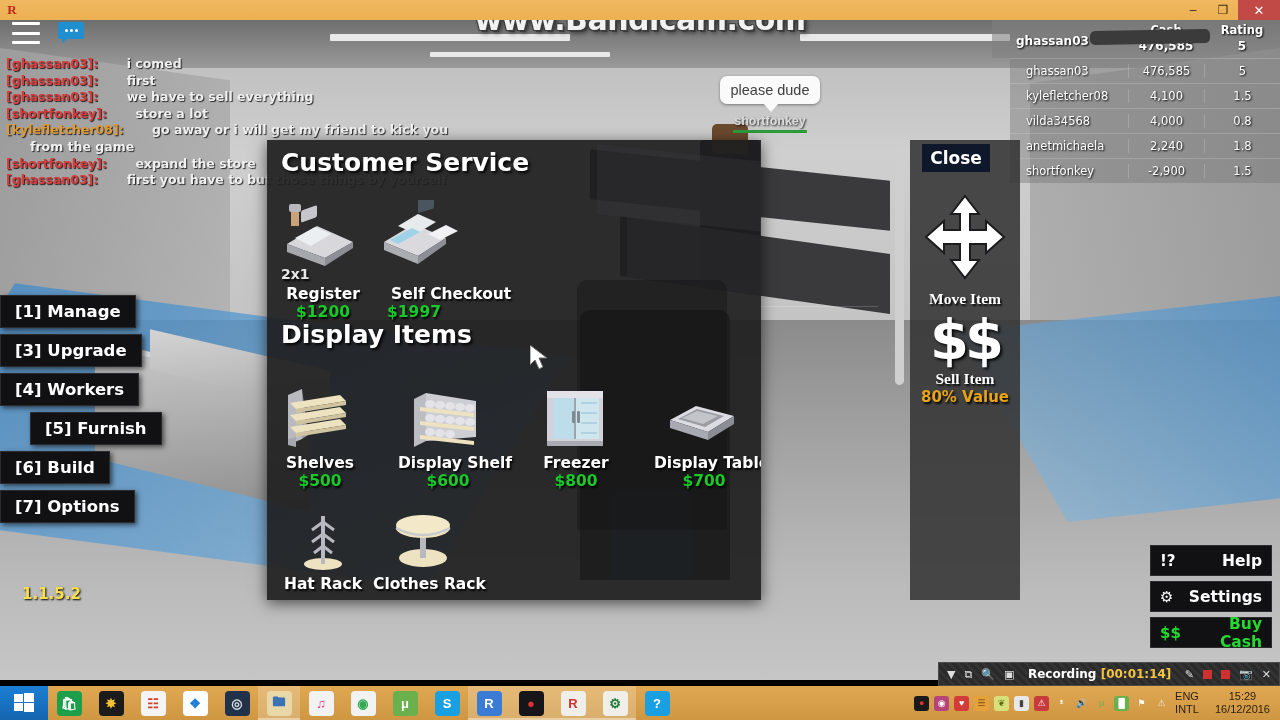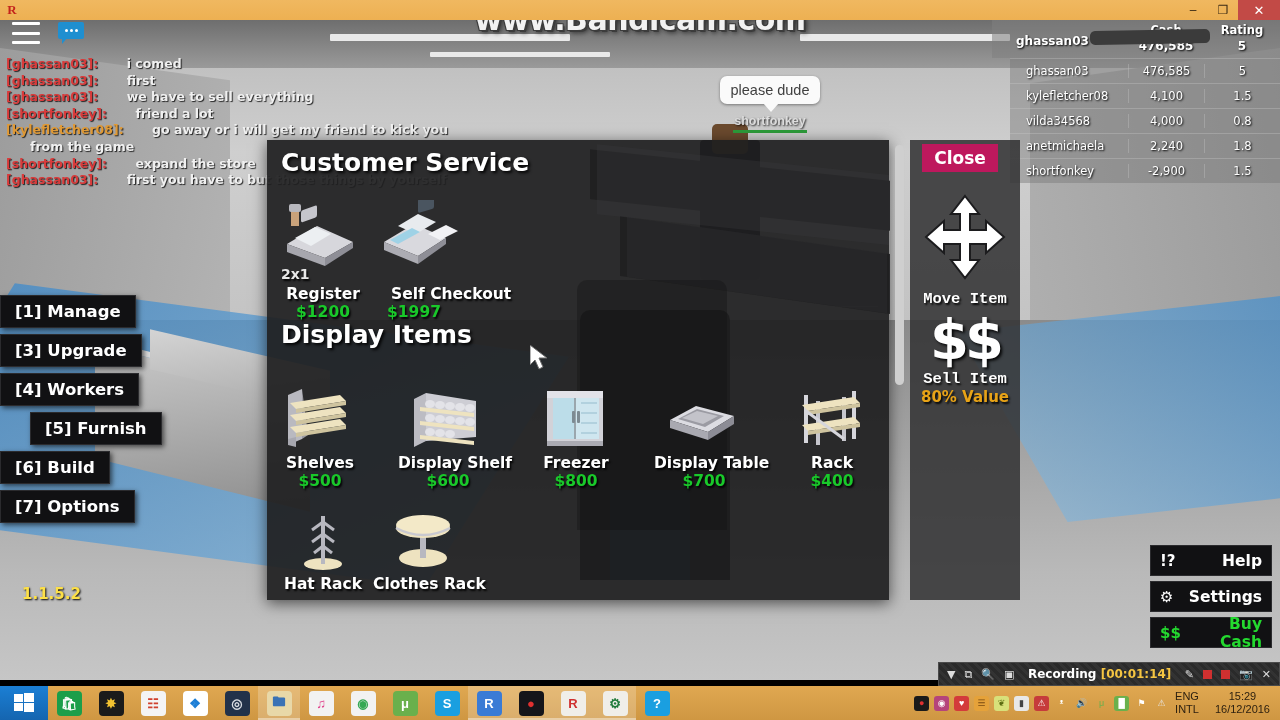--- a/index.html
+++ b/index.html
@@ -131,21 +131,21 @@
   .leftmenu { position: absolute; left: 0; top: 295px; z-index: 37; }
   .lm-btn { background: #111113; color: #fff; font-weight: bold; font-size: 16.5px;
     padding: 6px 14px; margin-bottom: 6px; display: inline-block;
     box-shadow: 2px 2px 5px rgba(0,0,0,.6); border: 1px solid #2b2b2e; cursor: pointer;
     font-family: "DejaVu Sans", sans-serif; }
   .lm-btn.active { margin-left: 30px; }
   .version { position: absolute; left: 22px; top: 585px; color: #fde047; font-weight: bold;
     font-size: 15px; text-shadow: 1px 1px 2px #000; z-index: 37; font-family: "DejaVu Sans", sans-serif; }
 
   
-  .panel { position: absolute; left: 267px; top: 140px; width: 622px; height: 460px;
+  .panel { position: absolute; left: 267px; top: 140px; width: 494px; height: 460px;
     background: rgba(30,30,32,0.92); z-index: 41; overflow: hidden;
     box-shadow: 0 3px 14px rgba(0,0,0,.6); }
   .panel-inner { position: relative; width: 100%; height: 100%; }
   .ghost { position: absolute; opacity: .32; }
   .sec-title { position: absolute; color: #fff; font-weight: bold; font-size: 25px;
     text-shadow: 2px 2px 3px rgba(0,0,0,.9); font-family: "DejaVu Sans", sans-serif; }
   .grid-row { position: absolute; display: flex; align-items: flex-end; }
   .cell { width: 100px; text-align: center; }
   .cell .thumb { height: 72px; display: flex; align-items: flex-end; justify-content: center; }
   .cell .cname { color: #fff; font-weight: bold; font-size: 15.5px; margin-top: 3px;
@@ -154,27 +154,27 @@
     text-shadow: 1.5px 1.5px 2px rgba(0,0,0,.9); font-family: "DejaVu Sans", sans-serif; }
   .cell .csize { color: #e8e8e8; font-weight: bold; font-size: 14px; text-align: left; padding-left: 8px;
     text-shadow: 1.5px 1.5px 2px rgba(0,0,0,.9); font-family: "DejaVu Sans", sans-serif; }
   .divider { position: absolute; left: 278px; top: 306px; width: 600px; height: 1px; background: rgba(255,255,255,0.18); }
   .scrollbar { position: absolute; left: 895px; top: 145px; width: 9px; height: 240px;
     background: #cfcfcf; border-radius: 5px; z-index: 43; }
 
   
   .rightpanel { position: absolute; left: 910px; top: 140px; width: 110px; height: 460px;
     background: rgba(52,52,54,0.88); z-index: 41; }
-  .closebtn { position: absolute; left: 922px; top: 144px; width: 76px; height: 28px;
-    background: #be185d; color: #fff; font-weight: bold; font-size: 17px;
+  .closebtn { position: absolute; left: 922px; top: 144px; width: 68px; height: 28px;
+    background: #0f172a; color: #fff; font-weight: bold; font-size: 17px;
     display: flex; align-items: center; justify-content: center; z-index: 45; cursor: pointer;
     font-family: "DejaVu Sans", sans-serif; }
   .tool { position: absolute; width: 110px; text-align: center; z-index: 44; cursor: pointer; }
   .tool .tlabel { color: #fff; font-weight: bold; font-size: 15.5px; margin-top: 2px;
-    text-shadow: 1.5px 1.5px 2px rgba(0,0,0,.9); font-family: Liberation Mono, monospace; }
+    text-shadow: 1.5px 1.5px 2px rgba(0,0,0,.9); font-family: Liberation Serif, serif; }
   .tool .tsub { color: #e8a317; font-weight: bold; font-size: 15px;
     text-shadow: 1.5px 1.5px 2px rgba(0,0,0,.9); font-family: "DejaVu Sans", sans-serif; }
   .dollars { color: #fff; font-weight: bold; font-size: 56px; line-height: 56px;
     text-shadow: 2px 2px 3px rgba(0,0,0,.9); font-family: "DejaVu Sans", sans-serif; letter-spacing: -4px;}
 
   
   .brbtns { position: absolute; right: 8px; top: 545px; width: 122px; z-index: 42; }
   .br-btn { background: #111113; margin-bottom: 5px; height: 31px; display: flex;
     align-items: center; padding: 0 9px; cursor: pointer; border: 1px solid #2b2b2e;
     font-family: "DejaVu Sans", sans-serif; }
@@ -263,21 +263,21 @@
           <i></i>
         </div>
         <div class="tail"></div>
     </div>
   </div>
 
   <div class="chatlog" id="chatlog">
       <div class="chatline"><span class="who" style="color: rgb(217, 59, 59);">[ghassan03]: </span><span class="msg">i comed</span></div>
       <div class="chatline"><span class="who" style="color: rgb(217, 59, 59);">[ghassan03]: </span><span class="msg">first</span></div>
       <div class="chatline"><span class="who" style="color: rgb(217, 59, 59);">[ghassan03]: </span><span class="msg">we have to sell everything</span></div>
-      <div class="chatline"><span class="who" style="color: rgb(217, 59, 59);">[shortfonkey]: </span><span class="msg">friend a lot</span></div>
+      <div class="chatline"><span class="who" style="color: rgb(217, 59, 59);">[shortfonkey]: </span><span class="msg">store a lot</span></div>
       <div class="chatline"><span class="who" style="color: rgb(224, 154, 54);">[kylefletcher08]: </span><span class="msg">go away or i will get my friend to kick you</span></div>
       <div class="chatline"><span class="who" style="color: rgb(217, 59, 59);"></span><span class="msg">from the game</span></div>
       <div class="chatline"><span class="who" style="color: rgb(217, 59, 59);">[shortfonkey]: </span><span class="msg">expand the store</span></div>
       <div class="chatline"><span class="who" style="color: rgb(217, 59, 59);">[ghassan03]: </span><span class="msg">first you have to but those things by yourself</span></div>
     </div>
 
   <div class="nametag">
     <div class="bubble">please dude</div>
     <div class="pname">shortfonkey</div>
     <div class="healthbar"></div>

